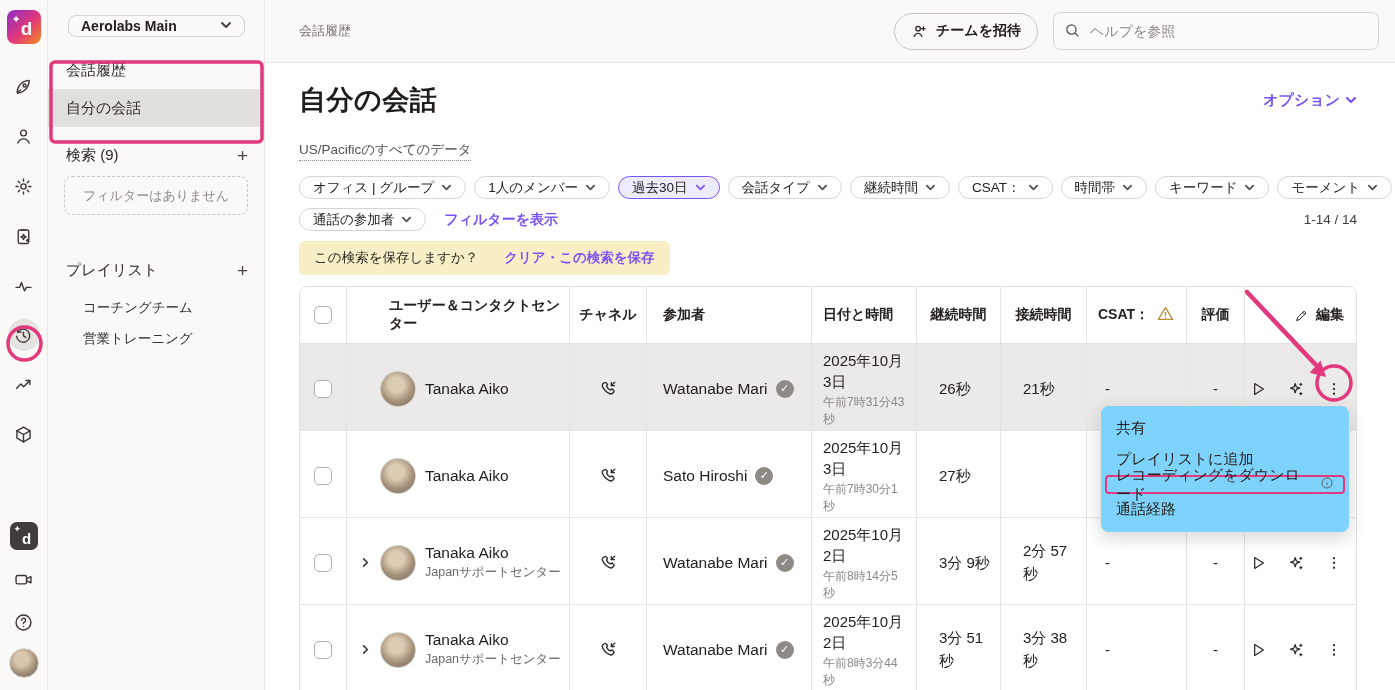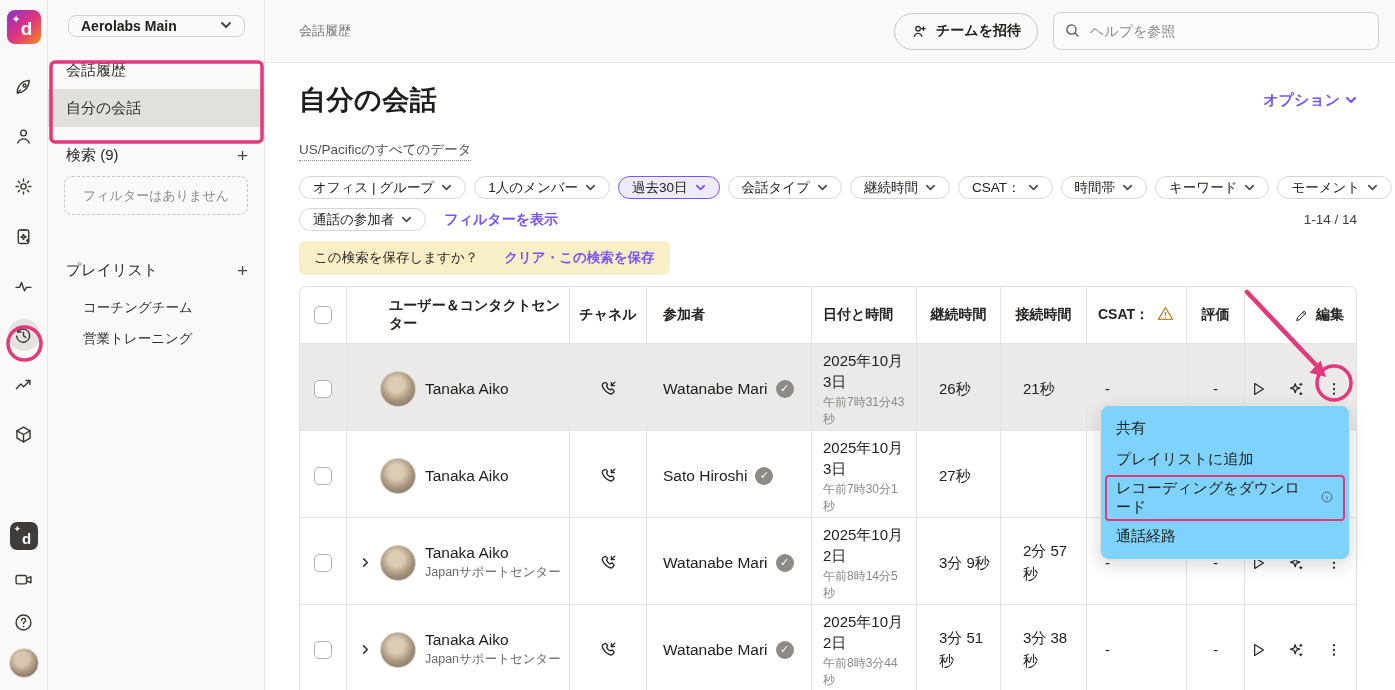--- a/index.html
+++ b/index.html
@@ -92,21 +92,21 @@
   .abtn { width:28px; height:28px; display:flex; align-items:center; justify-content:center; cursor:pointer; }
   .abtn svg { width:20px; height:20px; stroke:#2b2825; fill:none; stroke-width:1.5; stroke-linecap:round; stroke-linejoin:round; }
   .hdr-edit { justify-content:flex-end; padding-right:14px; gap:7px; }
   .hdr-edit svg { width:15px; height:15px; stroke:#25221f; fill:none; stroke-width:1.6; stroke-linecap:round; stroke-linejoin:round; }
   .hdr-csat { justify-content:center; gap:7px; }
   .warn svg { width:19px; height:19px; stroke:#b98a2e; fill:none; stroke-width:1.6; stroke-linecap:round; stroke-linejoin:round; }
 
   
   .menu { position:absolute; left:1100px; top:405px; width:250px; background:#7dd3fc; border:1px solid #e6e4e1; border-radius:9px; box-shadow:0 5px 18px rgba(0,0,0,.16); padding:7px 0; z-index:40; }
   .mi { height:31px; display:flex; align-items:center; padding:0 15px; font-size:15px; color:#25221f; cursor:pointer; }
-  .mi.hl { border:2.5px solid #e2397d; border-radius:4px; margin:0 4px; padding:0 9px; gap:6px; height:46px; }
+  .mi.hl { border:2.5px solid #e2397d; border-radius:4px; margin:0 4px; padding:0 9px; gap:6px; height:19px; }
   .mi .info svg { width:14px; height:14px; stroke:#55524e; fill:none; stroke-width:1.5; }
 
   
   .anno { position:absolute; inset:0; width:1395px; height:690px; z-index:50; pointer-events:none; }
 </style>
 </head>
 <body>
 
 <div class="app">
 

